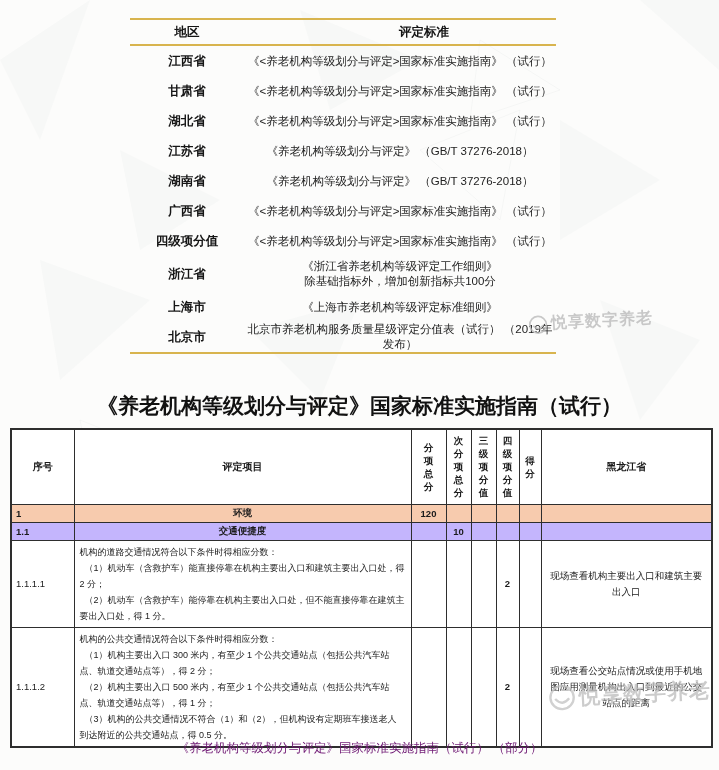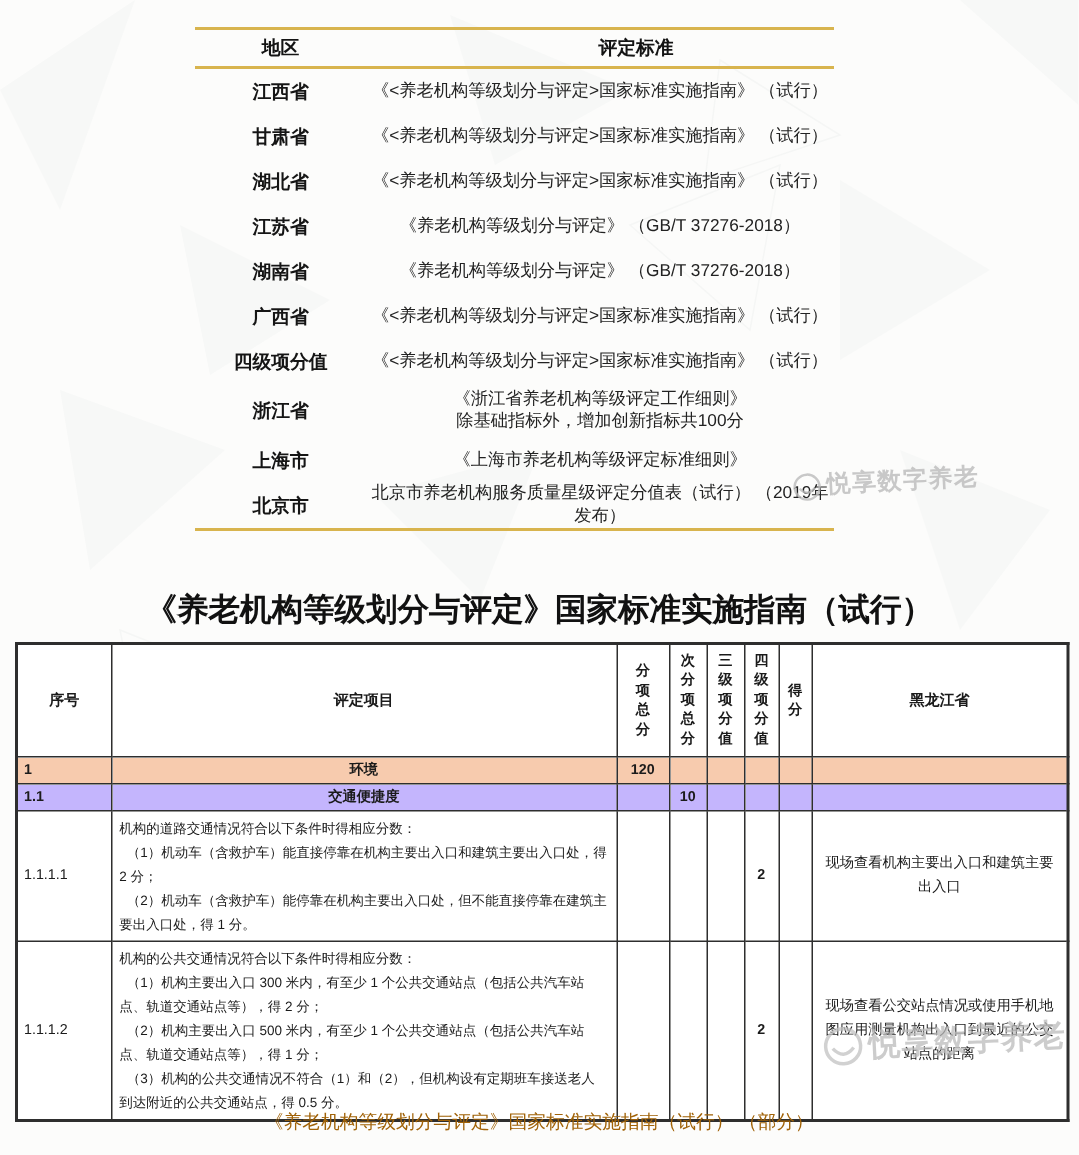--- a/index.html
+++ b/index.html
@@ -62,21 +62,21 @@
   tr.row-item td.c-project .pline.num{text-indent:5px;}
   tr.row-item td.c-note{
     text-align:center;padding:2px 5px;line-height:16px;font-size:9.5px;
   }
   tr#row-item1{height:83px;}
   tr#row-item2{height:113px;}
 
   
   .caption{
     position:absolute;left:0;top:740px;width:719px;z-index:2;
-    text-align:center;font-size:12.5px;color:#a16207;
+    text-align:center;font-size:12.5px;color:#701a75;
   }
 
   
   .wm{
     position:absolute;display:flex;align-items:center;gap:3px;
     color:#bcbcbc;font-weight:bold;z-index:3;pointer-events:none;
     transform:rotate(-3deg);opacity:.8;letter-spacing:1px;
   }
   .wm-top{left:528px;top:311px;font-size:16px;}
   .wm-bottom{left:548px;top:680px;font-size:21px;opacity:.75;}

